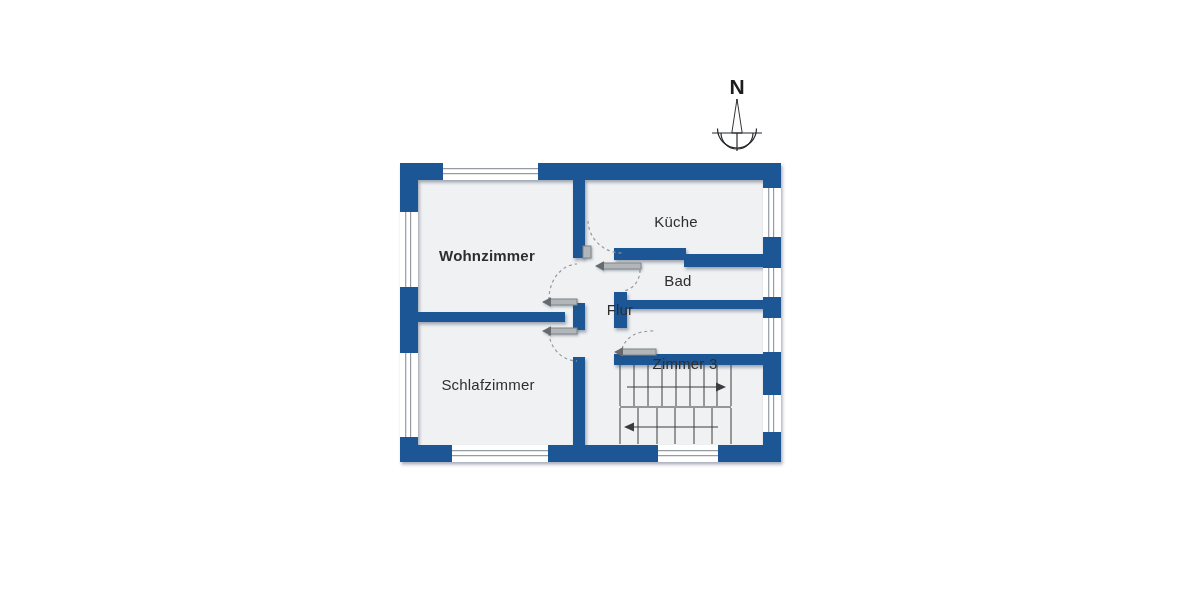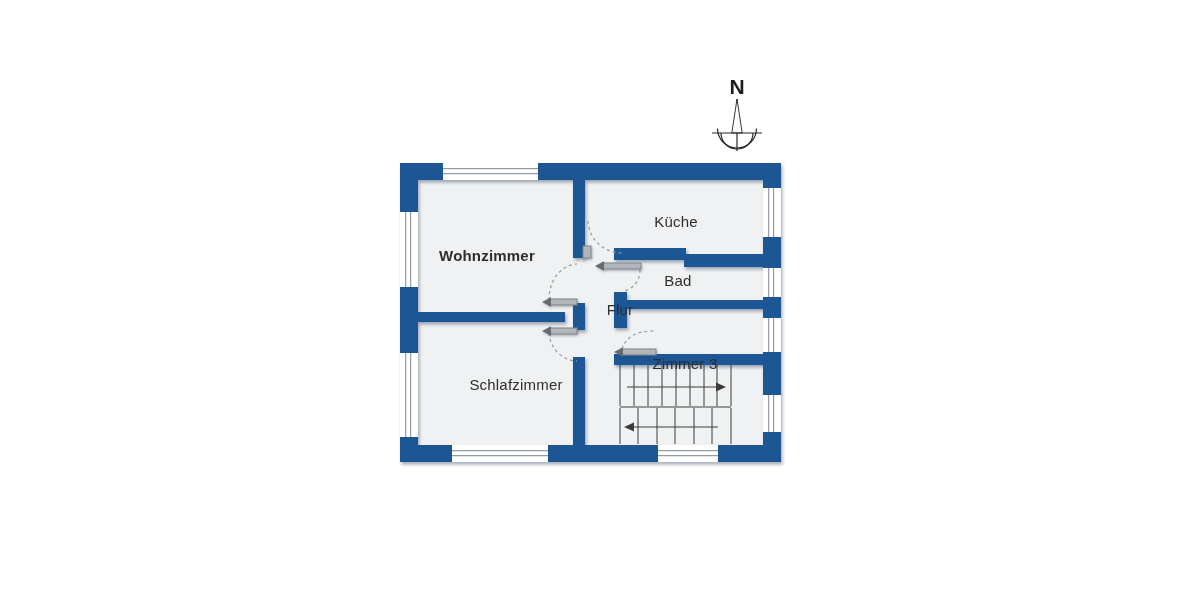--- a/index.html
+++ b/index.html
@@ -162,21 +162,21 @@
     <g stroke="#26292c" stroke-width="1.2" fill="none">
       <line x1="737" y1="99" x2="737" y2="151"></line>
       <polygon points="737,99 731.8,133 742.2,133" fill="#fcfcfc" stroke="#33373a" stroke-width="1"></polygon>
       <path d="M 717.5 128.5 A 19.5 19.5 0 1 0 756.5 128.5"></path>
       <path d="M 721 133 A 16 16 0 0 0 753 133"></path>
       <line x1="712" y1="133" x2="762" y2="133"></line>
     </g>
   </svg>
 
   <div class="room-label" style="left:487px;top:255px;font-weight:bold;">Wohnzimmer</div>
-  <div class="room-label" style="left:488px;top:384px;margin-left:28px;">Schlafzimmer</div>
+  <div class="room-label" style="left:488px;top:384px;">Schlafzimmer</div>
   <div class="room-label" style="left:676px;top:221px;">Küche</div>
   <div class="room-label" style="left:678px;top:280px;">Bad</div>
   <div class="room-label" style="left:600px;top:309px;margin-left:20px;">Flur</div>
   <div class="room-label" style="left:685px;top:337px;margin-top:26px;">Zimmer 3</div>
 
   <div class="compass-label" style="left:737px;top:87px;">N</div>
 
 </div>
 
 </body></html>

